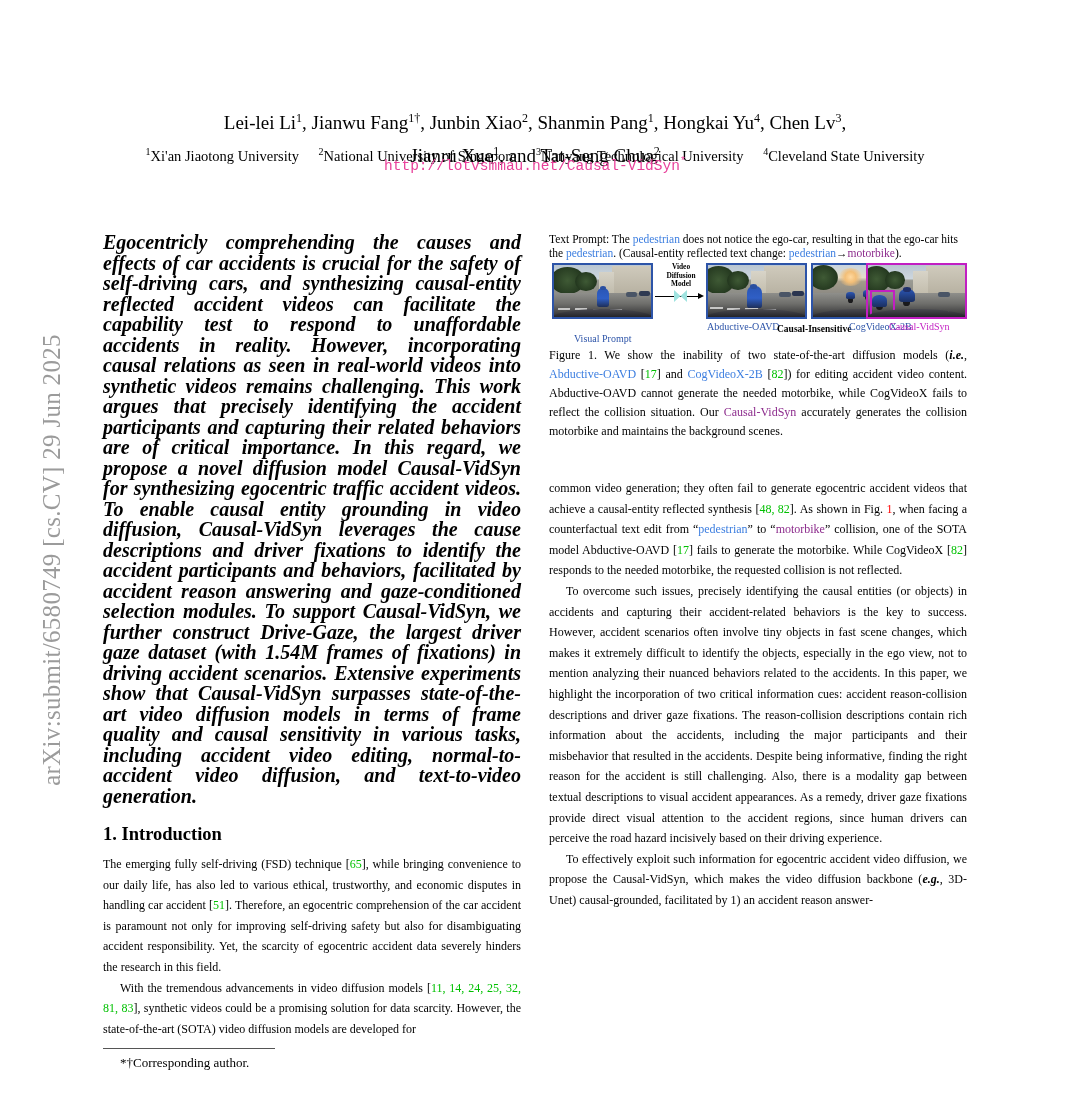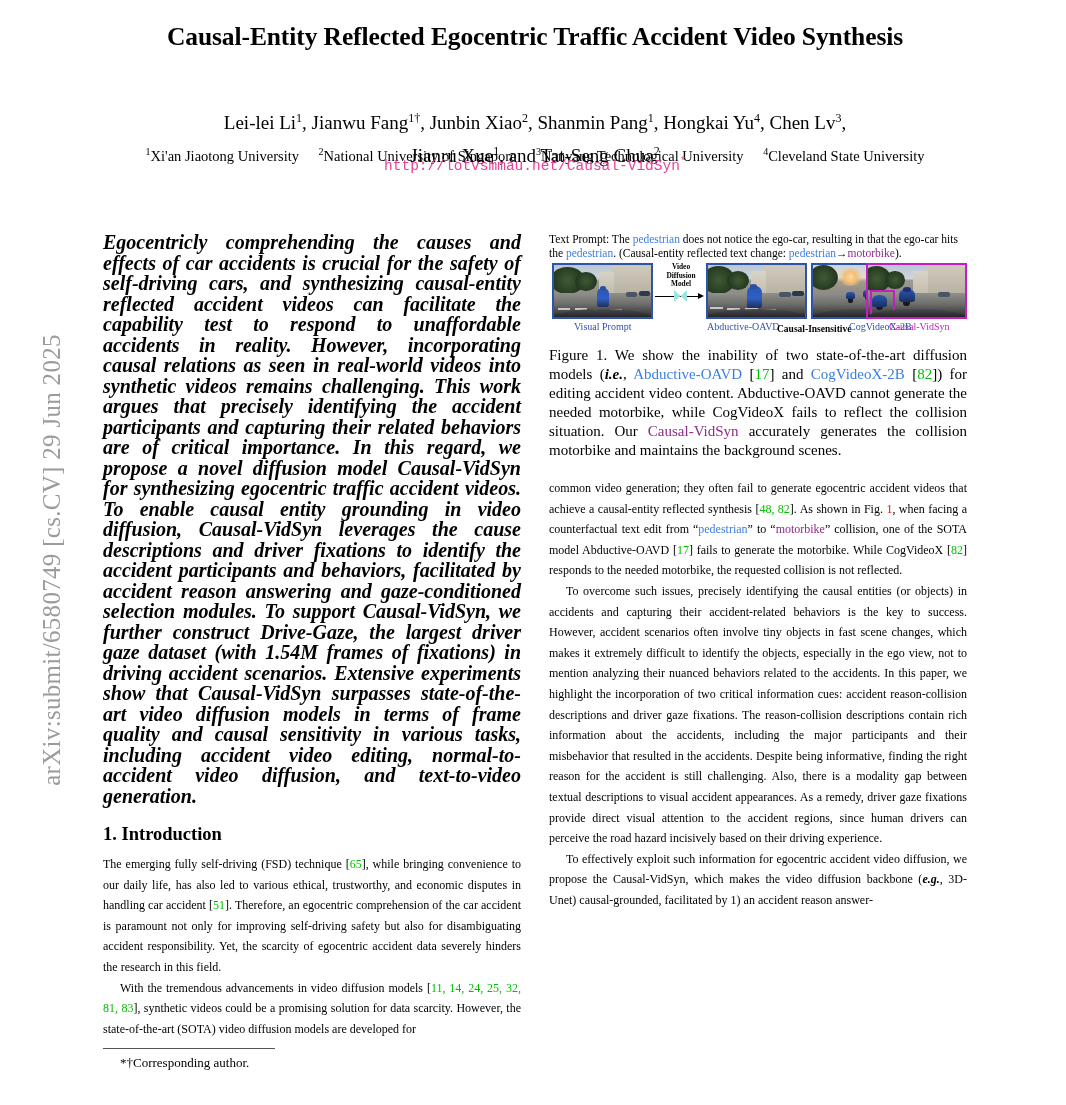--- a/index.html
+++ b/index.html
@@ -292,33 +292,32 @@
     width: 13px;
     height: 12px;
     background: #9fe3e0;
     clip-path: polygon(0 0, 100% 100%, 100% 0, 0 100%);
   }
   .fig-caption {
     position: absolute;
     left: 549px;
     top: 346px;
     width: 418px;
-    font-size: 15px;
+    font-size: 12px;
     line-height: 19px;
     text-align: justify;
   }
 </style>
 </head>
 <body>
 
 <div class="page">
 
   <div class="arxiv-stamp">arXiv:submit/6580749  [cs.CV]  29 Jun 2025</div>
 
-  <div class="title">Causal-Entity Reflected Egocentric Traffic Accident Video Synthesis</div>
 
   <div class="authors">
     <div>
       <span>Lei-lei Li</span><sup>1</sup>,
       <span>Jianwu Fang</span><sup>1†</sup>,
       <span>Junbin Xiao</span><sup>2</sup>,
       <span>Shanmin Pang</span><sup>1</sup>,
       <span>Hongkai Yu</span><sup>4</sup>,
       <span>Chen Lv</span><sup>3</sup>,
     </div>
@@ -370,21 +369,21 @@
           <div class="zebra" style="left:22%; bottom:13%; width:12%; height:4%;"></div>
           <div class="zebra" style="left:40%; bottom:12%; width:12%; height:4%;"></div>
           <div class="zebra" style="left:58%; bottom:11%; width:12%; height:4%;"></div>
           <div class="car-s" style="left:74%; top:52%; width:12%; height:9%; background:#4a5566;"></div>
           <div class="car-s" style="left:88%; top:50%; width:11%; height:10%; background:#2f3a52;"></div>
           <div class="ped" style="left:44%; top:44%; width:13%; height:36%;"></div>
           <div class="ped-head" style="left:47%; top:40%; width:7%; height:9%;"></div>
           <div class="hood"></div>
         </div>
       </div>
-      <div class="panel-label blue" style="left:25px; top:58px;">Visual Prompt</div>
+      <div class="panel-label blue" style="left:25px; top:70px;">Visual Prompt</div>
 
       <div class="vdm-label" style="left:112px; top:0px;">
         <span>Video Diffusion Model</span>
       </div>
       <div class="arrow-line" style="left:106px; top:33px; width:44px;"></div>
       <div class="bowtie" style="left:125px; top:27px;"></div>
       <div class="arrow-head" style="left:149px; top:29.5px;"></div>
 
       <div class="panel b-blue" style="left:157px; width:101px;">
         <div class="scene">

